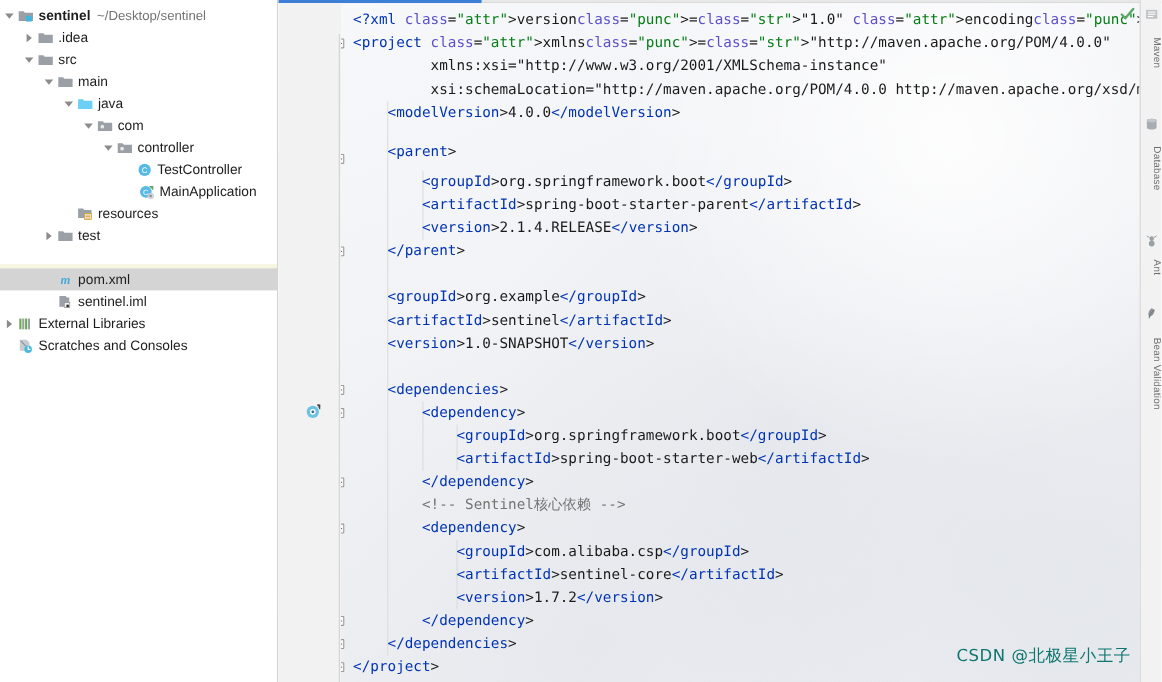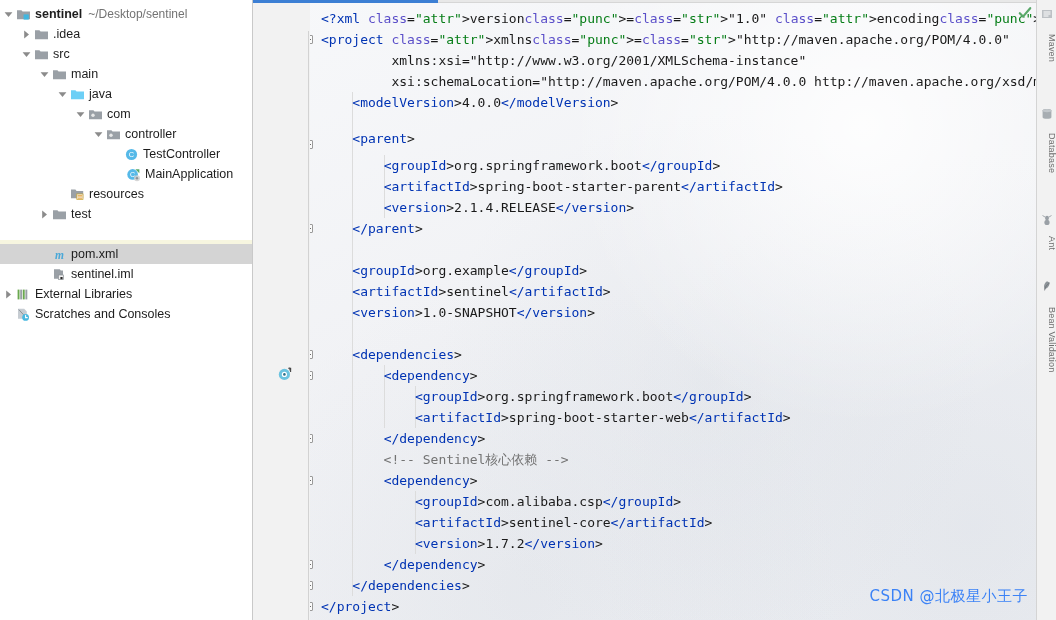--- a/index.html
+++ b/index.html
@@ -196,21 +196,21 @@
     position: absolute;
     top: 6px; right: 24px;
     z-index: 7;
   }
 
   
   #watermark {
     position: absolute;
     right: 28px; bottom: 14px;
     font-size: 15px;
-    color: #3b82f6;
+    color: #0f766e;
     letter-spacing: 0.5px;
     z-index: 8;
     font-family: "DejaVu Sans", sans-serif;
     white-space: nowrap;
   }
 </style>
 </head>
 <body>
 
 <div id="app">

